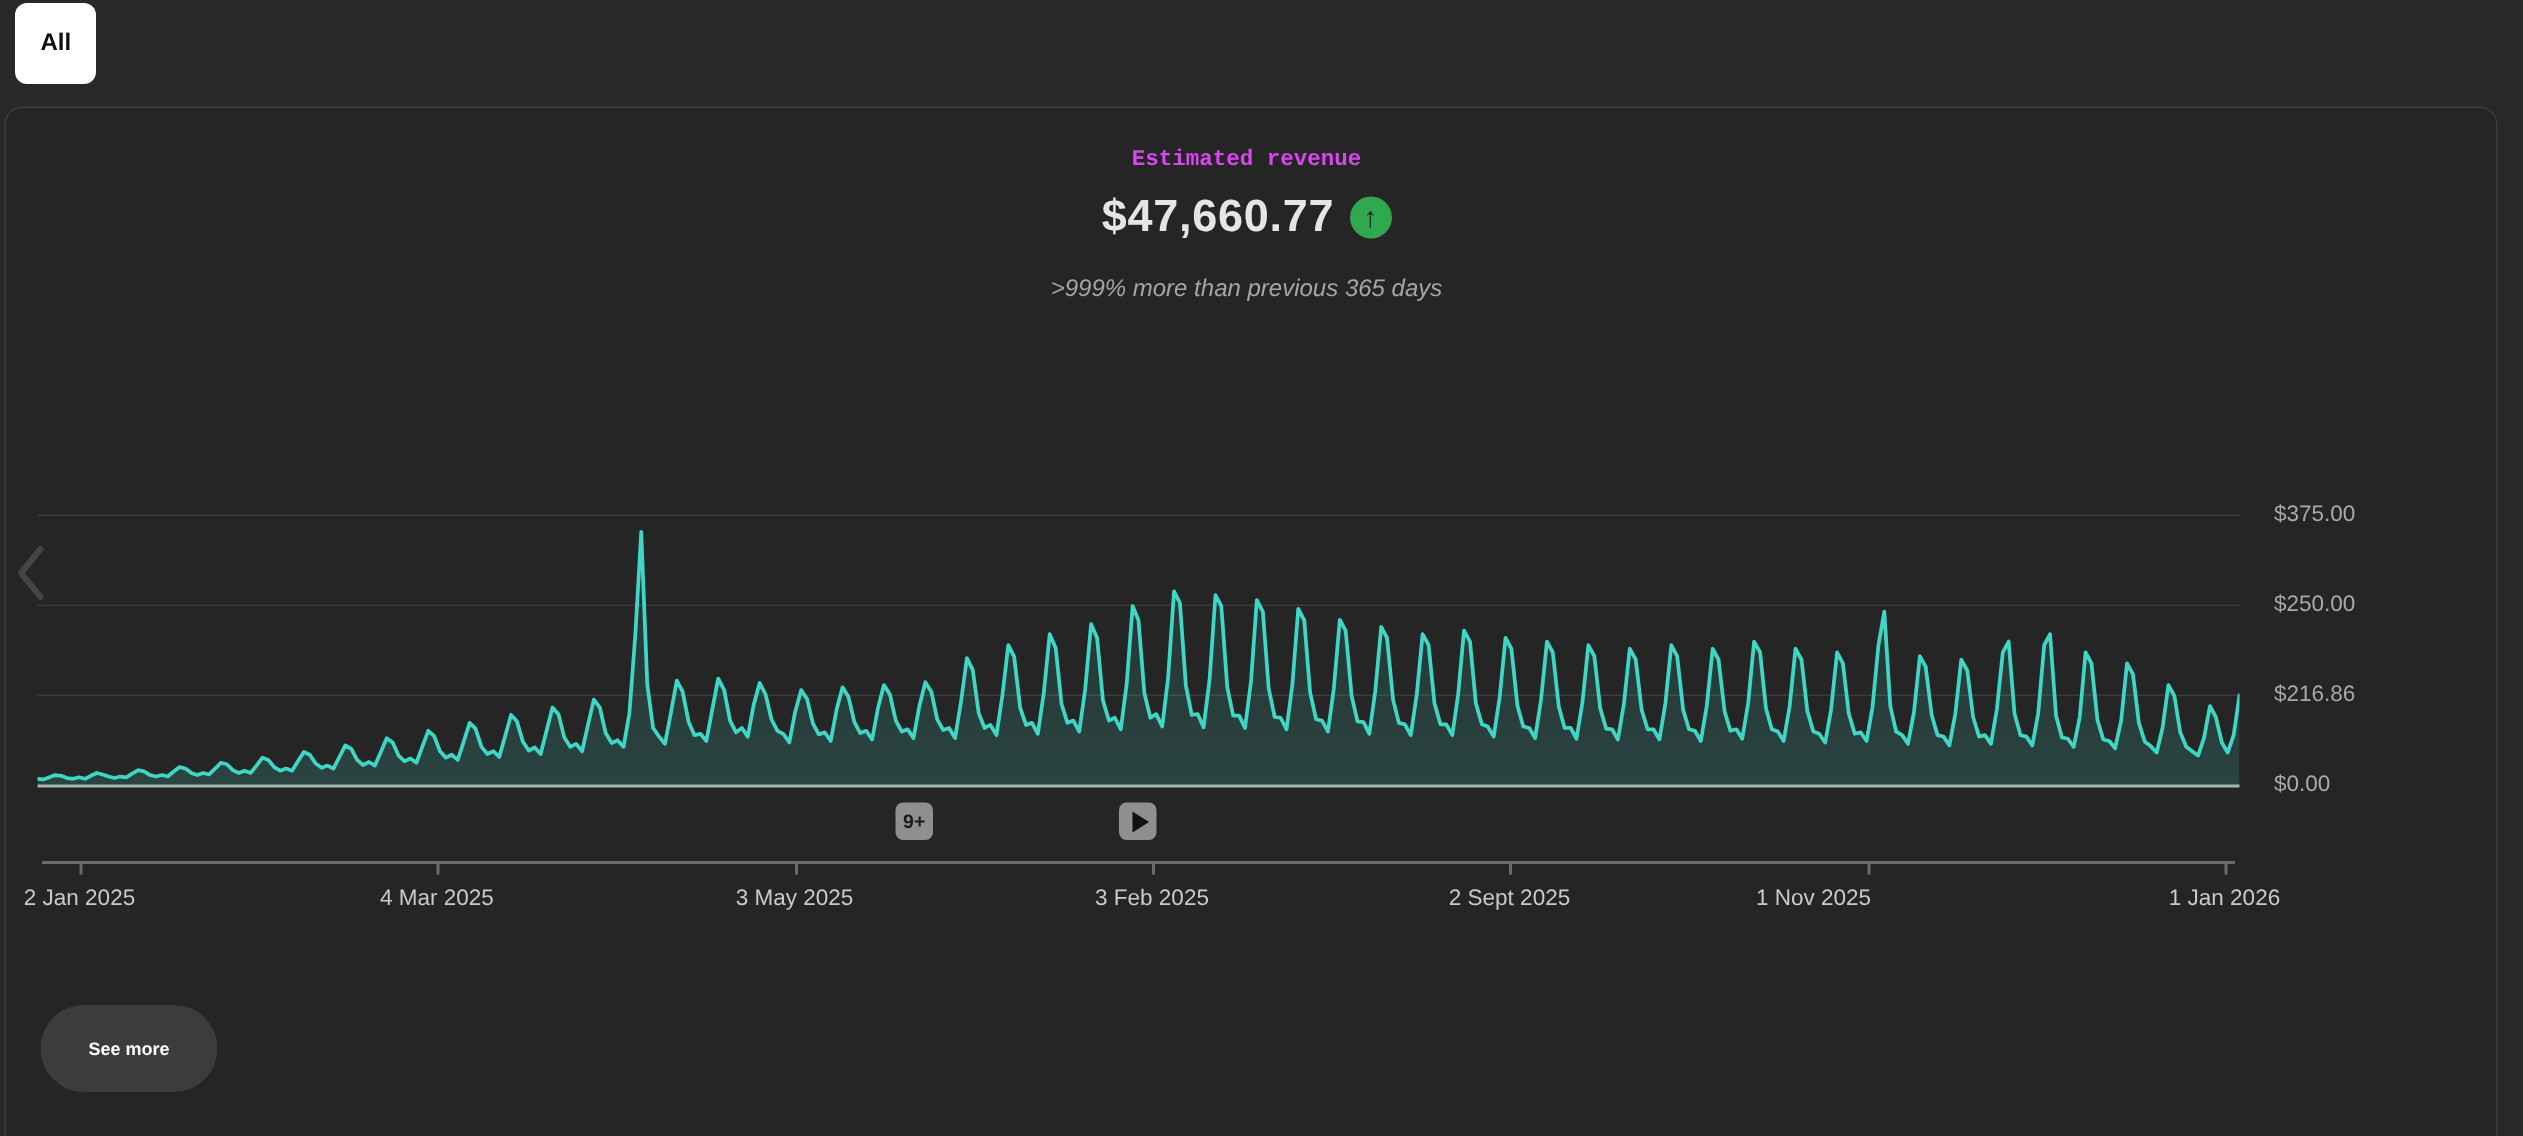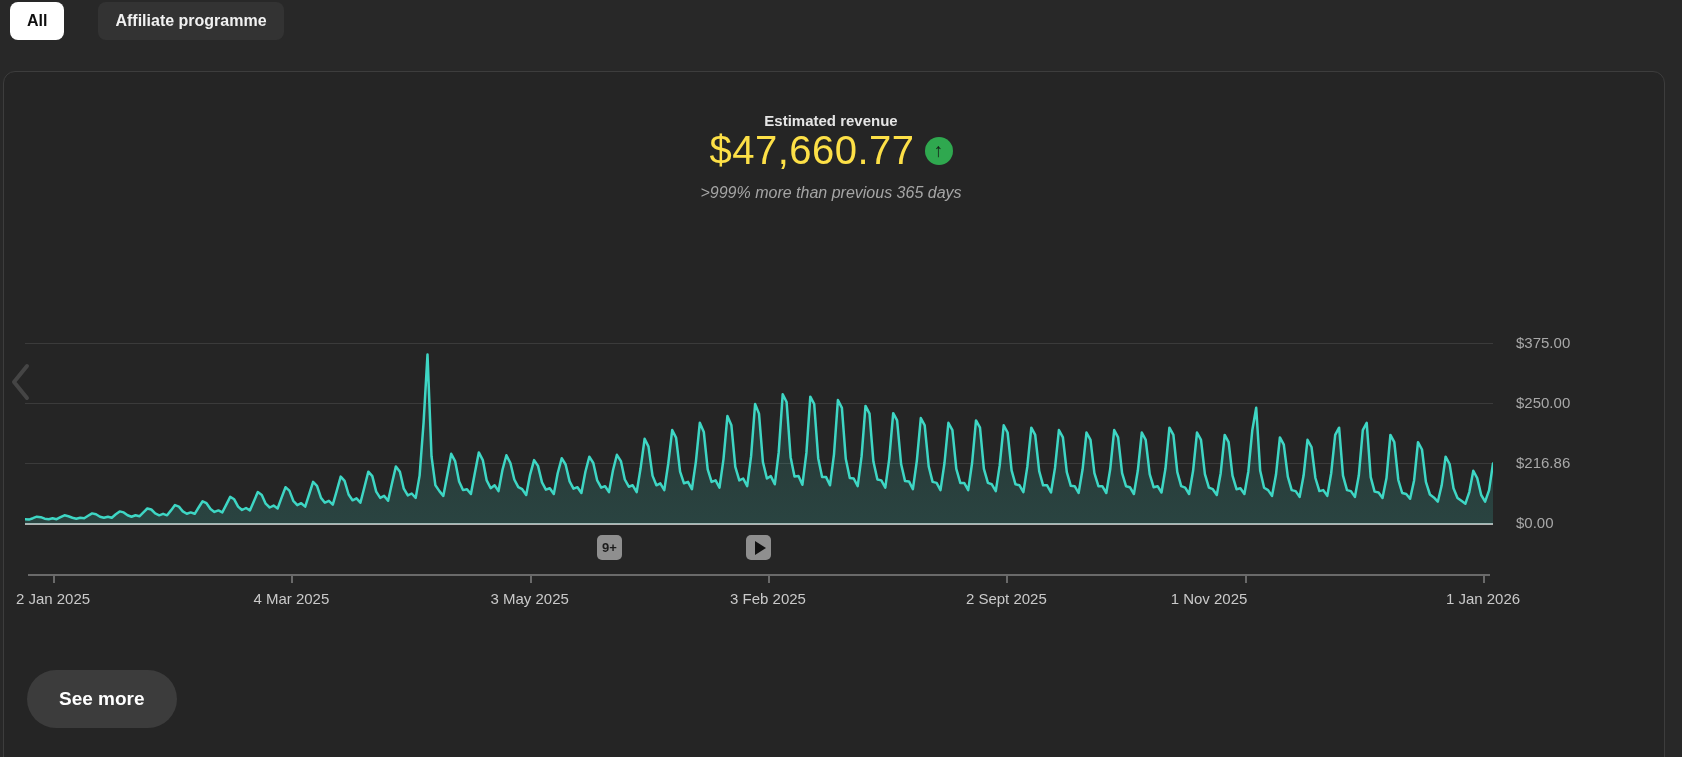--- a/index.html
+++ b/index.html
@@ -1,34 +1,34 @@
 <!DOCTYPE html>
 <html><head>
 <meta charset="utf-8">
 <style>
   html,body{margin:0;padding:0;background:#282828;}
   body{position:relative;width:1682px;height:757px;overflow:hidden;
        font-family:"Liberation Sans",sans-serif;-webkit-font-smoothing:antialiased;}
 
   
   .chips{position:absolute;left:10px;top:2px;display:flex;gap:34px;}
-  .chip{height:38px;border-radius:8px;background:#333333;color:#f1f1f1;
+  .chip{height:54px;border-radius:8px;background:#333333;color:#f1f1f1;
         display:flex;align-items:center;padding:0 17px;font-size:16px;font-weight:700;
         white-space:nowrap;cursor:pointer;}
   .chip.selected{background:#ffffff;color:#0f0f0f;}
 
   
   .card{position:absolute;left:3px;top:71px;width:1662px;height:710px;
         background:#252525;border:1px solid #3d3d3d;border-radius:12px;box-sizing:border-box;}
 
   
   .hdr{position:absolute;left:0;width:1662px;text-align:center;}
-  .hdr-title{top:112px;font-size:15px;font-weight:700;color:#e5e5e5;}
+  .hdr-title{top:98px;font-size:15px;font-weight:700;color:#d946ef;font-family:Liberation Mono, monospace;}
   .hdr-value-row{top:128px;display:flex;justify-content:center;align-items:center;gap:10px;}
-  .hdr-value{font-size:40px;font-weight:400;color:#fde047;letter-spacing:.5px;}
+  .hdr-value{font-size:30px;font-weight:700;color:#e5e5e5;letter-spacing:.5px;}
   .trend{width:28px;height:28px;border-radius:50%;background:#2fa84f;color:#16251a;
          display:flex;align-items:center;justify-content:center;font-size:19px;font-weight:700;line-height:1;}
   .hdr-delta{top:184px;font-size:16px;font-style:italic;color:#a5a5a5;}
 
   
   .gridline{position:absolute;left:25px;width:1468px;height:1px;background:#3b3b3b;}
   .zeroline{position:absolute;left:25px;top:523px;width:1468px;height:2px;background:#b3b3b3;}
   .ylab{position:absolute;left:1516px;width:120px;font-size:15px;color:#a8a8a8;transform:translateY(-9px);}
   #chart-svg{position:absolute;left:25px;top:320px;}
   .axisline{position:absolute;left:28px;top:574px;width:1462px;height:2px;background:#6a6a6a;}
@@ -39,29 +39,28 @@
 
   
   .badge{position:absolute;top:535px;width:25px;height:25px;border-radius:5px;background:#8f8f8f;
          display:flex;align-items:center;justify-content:center;cursor:pointer;}
   .badge-count{color:#1c1c1c;font-size:13px;font-weight:700;}
   .play-tri{width:0;height:0;border-top:7px solid transparent;border-bottom:7px solid transparent;
             border-left:11px solid #111111;margin-left:3px;}
 
   
   .see-more{position:absolute;left:27px;top:670px;height:58px;padding:0 32px;border-radius:29px;
-            background:#3c3c3c;color:#ffffff;font-size:19px;font-weight:700;
+            background:#3c3c3c;color:#ffffff;font-size:12px;font-weight:700;
             display:flex;align-items:center;cursor:pointer;border:none;}
 </style>
 </head>
 <body>
 
 <div class="chips">
   <div class="chip selected">All</div>
-  <div class="chip">Affiliate programme</div>
 </div>
 
 <div class="card"></div>
 
 <div class="hdr hdr-title">Estimated revenue</div>
 <div class="hdr hdr-value-row">
   <span class="hdr-value">$47,660.77</span>
   <span class="trend">↑</span>
 </div>
 <div class="hdr hdr-delta">&gt;999% more than previous 365 days</div>

